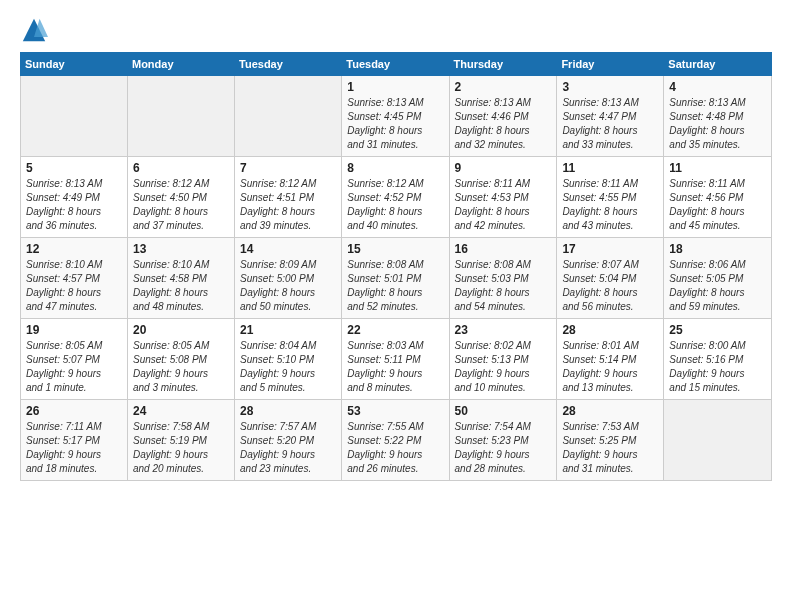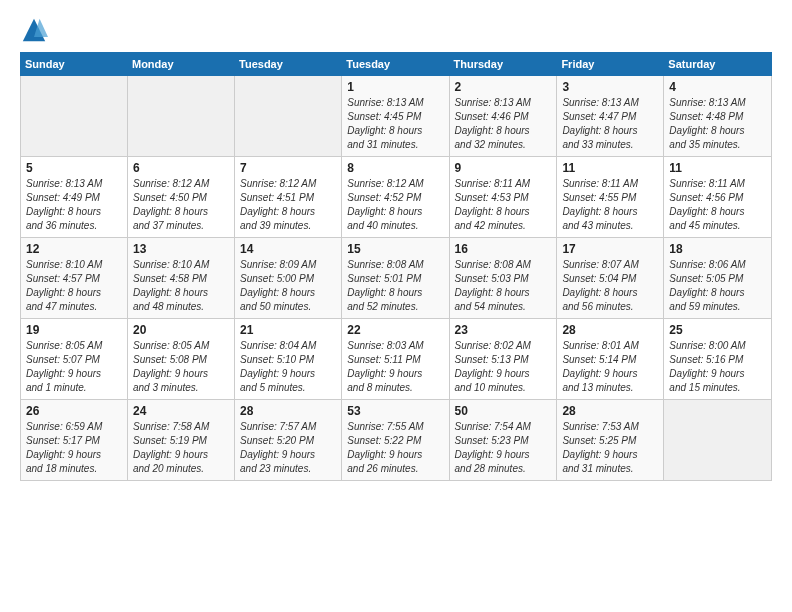--- a/index.html
+++ b/index.html
@@ -307,21 +307,21 @@
           <span class="day-num">25</span>
           <div class="day-info" style="white-space: pre-line;">Sunrise: 8:00 AM
 Sunset: 5:16 PM
 Daylight: 9 hours
 and 15 minutes.</div>
         </td>
       </tr>
       <tr>
         <td>
           <span class="day-num">26</span>
-          <div class="day-info" style="white-space: pre-line;">Sunrise: 6:59 AM
+          <div class="day-info" style="white-space: pre-line;">Sunrise: 7:11 AM
 Sunset: 5:17 PM
 Daylight: 9 hours
 and 18 minutes.</div>
         </td>
         <td>
           <span class="day-num">24</span>
           <div class="day-info" style="white-space: pre-line;">Sunrise: 7:58 AM
 Sunset: 5:19 PM
 Daylight: 9 hours
 and 20 minutes.</div>

